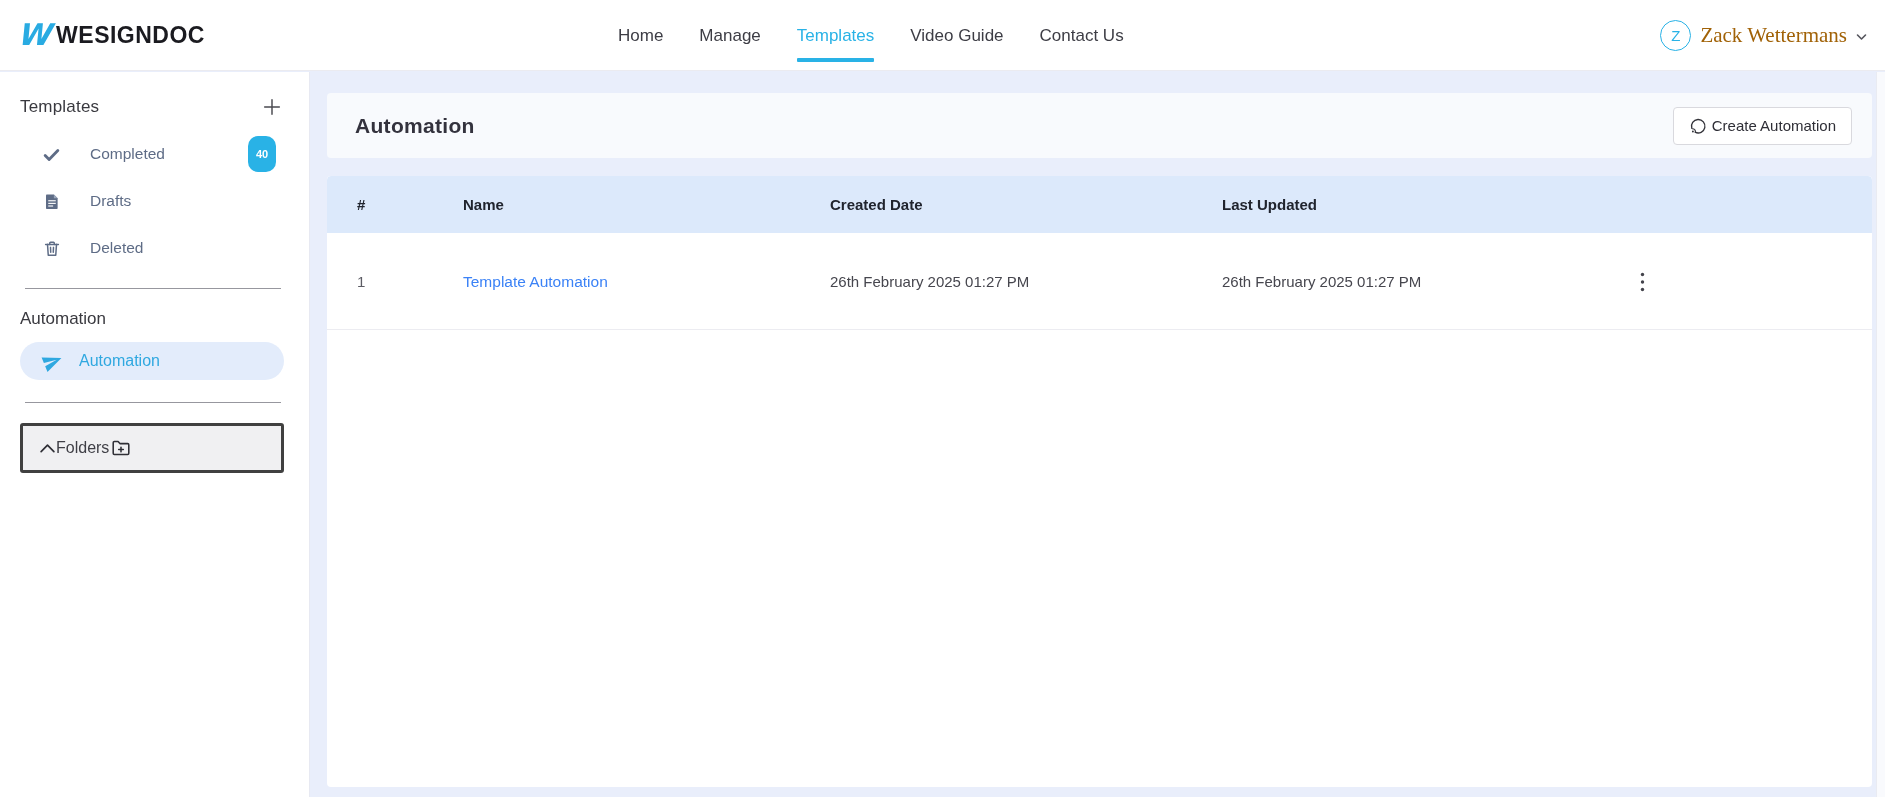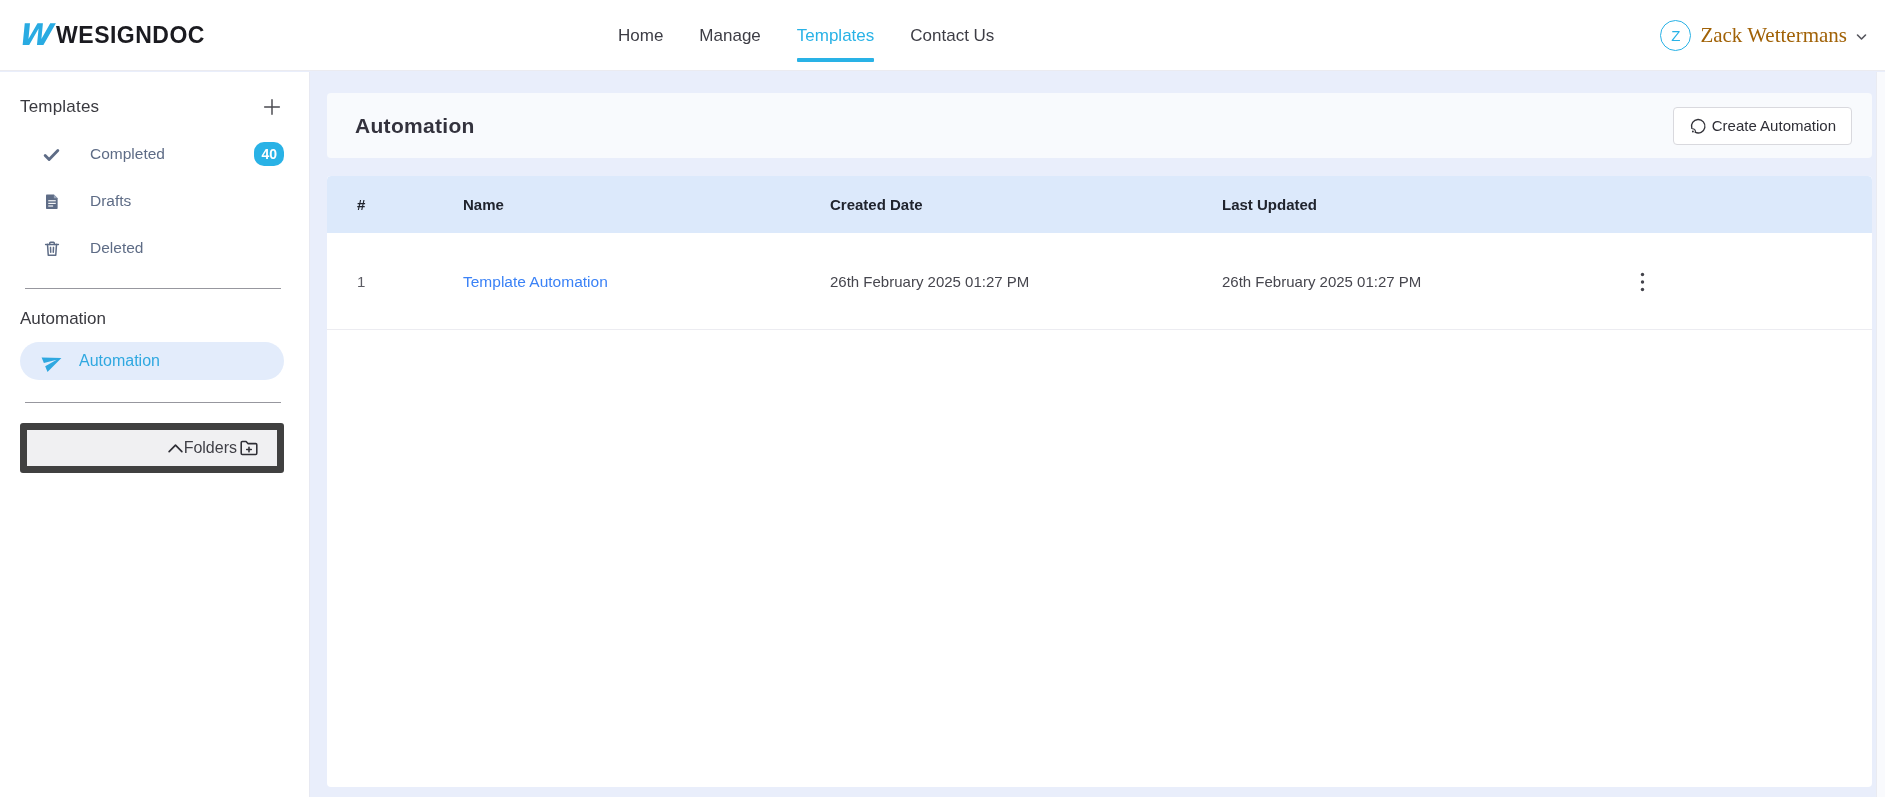--- a/index.html
+++ b/index.html
@@ -59,39 +59,39 @@
   .side-heading { font-size:17px; font-weight:500; color:#39393f; letter-spacing:0.2px; }
   .plus-btn { width:24px; height:24px; display:flex; align-items:center; justify-content:center; cursor:pointer; }
   .side-list { margin-top:21px; }
   .side-item {
     display:flex; align-items:center; gap:29px;
     height:28px; margin-bottom:19px; padding-left:22px;
     font-size:15.5px; font-weight:500; color:#5e6c86; cursor:pointer;
   }
   .side-item .icon { display:flex; width:19px; justify-content:center; }
   .badge {
-    margin-left:auto; margin-right:0px;
-    min-width:28px; height:24px; padding:0 7px;
+    margin-left:auto; margin-right:8px;
+    min-width:28px; height:36px; padding:0 7px;
     background:#29b2e6; color:#ffffff; border-radius:10px;
-    font-size:14px; font-weight:700;
+    font-size:11px; font-weight:700;
     display:flex; align-items:center; justify-content:center;
   }
   .divider { border:none; border-top:1px solid #97979e; margin:26px 3px 0 5px; }
   .side-heading-2 { margin-top:20px; font-size:17px; font-weight:500; color:#39393f; }
   .active-pill {
     margin-top:13px; height:38px; border-radius:19px;
     background:#e3ecfb; display:flex; align-items:center; gap:16px;
     padding-left:22px; cursor:pointer;
   }
   .active-pill .label { color:#2fa8e0; font-size:16px; font-weight:500; }
   .send-rot { transform:rotate(-22deg); display:flex; }
   .folders-box {
     margin-top:20px; height:50px;
-    background:#f0f0f2; border:7px solid #404040; border-radius:3px;
-    display:flex; align-items:center; justify-content:flex-end;
+    background:#f0f0f2; border:3px solid #404040; border-radius:3px;
+    display:flex; align-items:center; justify-content:flex-start;
     padding:0 16px; cursor:pointer;
   }
   .folders-label { font-size:16px; color:#3f3f46; font-weight:500; }
 
   
   .main { position:absolute; left:311px; top:72px; right:0; bottom:0; background:#e9eefb; }
   .panel-header {
     position:absolute; left:16px; right:13px; top:21px; height:65px;
     background:#f8fafd; border-radius:4px;
     display:flex; align-items:center; justify-content:space-between;
@@ -138,20 +138,21 @@
 
 <header class="navbar">
   <div class="logo">
     <span class="logo-w">W</span>
     <span class="logo-text">WESIGNDOC</span>
   </div>
   <nav class="nav-links">
     <div class="nav-item">Home</div>
     <div class="nav-item">Manage</div>
     <div class="nav-item active">Templates</div>
+    <div class="nav-item">Video Guide</div>
     <div class="nav-item">Contact Us</div>
   </nav>
   <div class="user-menu">
     <div class="avatar">Z</div>
     <span class="user-name">Zack Wettermans</span>
     <span class="user-chevron">
       <svg width="11" height="8" viewBox="0 0 11 8">
           <path d="M1.5 2l4 4 4-4" fill="none" stroke="#54545c" stroke-width="1.6" stroke-linecap="round" stroke-linejoin="round"></path>
         </svg>
     </span>

